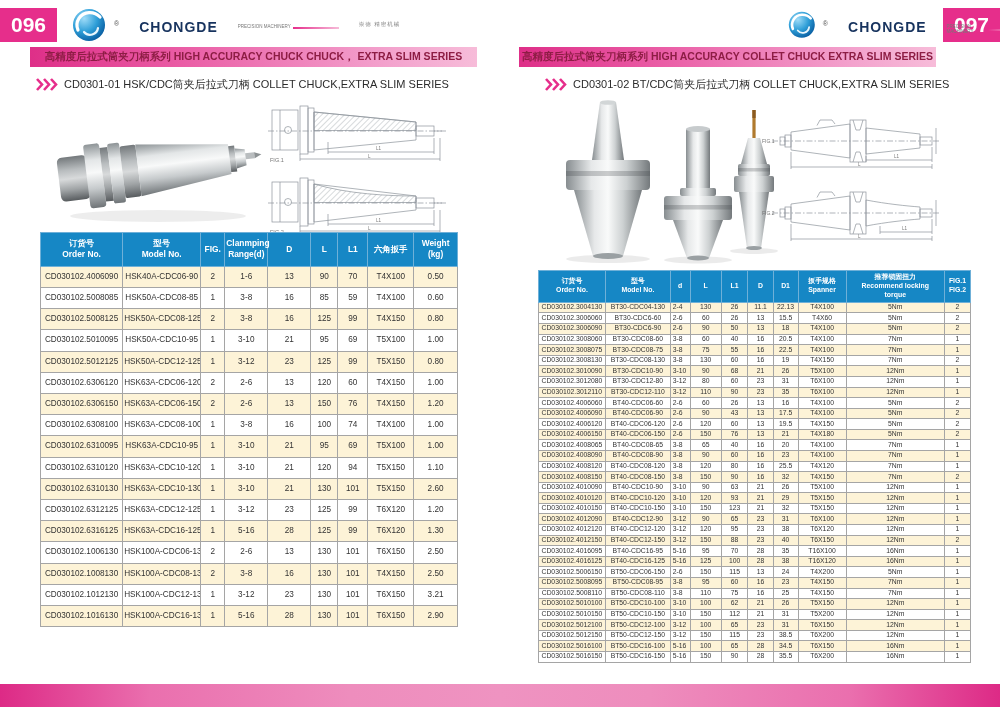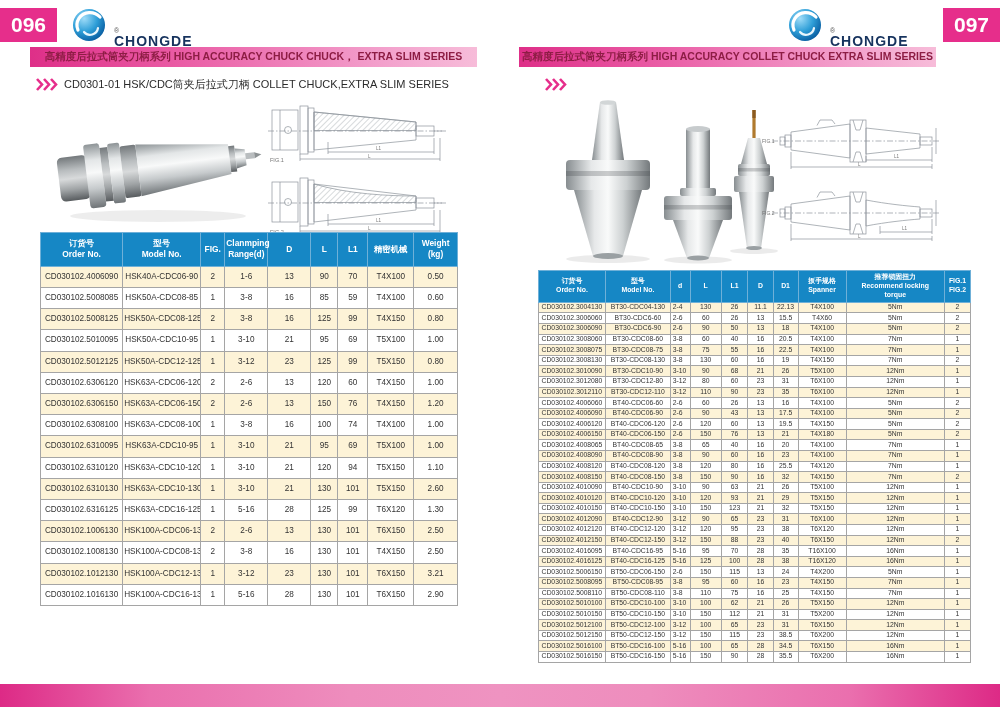--- a/index.html
+++ b/index.html
@@ -7,21 +7,21 @@
         font-family:"Liberation Sans","DejaVu Sans",sans-serif;}
 
   
   .pagenum{position:absolute;top:8px;width:57px;height:34px;background:#e62e8b;
            color:#fff;font-size:21px;font-weight:bold;display:flex;align-items:center;justify-content:center;}
   .pagenum.left{left:0;}
   .pagenum.right{right:0;margin-left:44px;}
 
   
   .logo{position:absolute;top:4px;display:flex;align-items:flex-start;gap:4px;}
-  .logo .txt{display:flex;flex-direction:column;line-height:1;margin-top:23px;}
+  .logo .txt{display:flex;flex-direction:row;line-height:1;margin-top:16px;gap:20px;}
   .logo .brand{font-size:14px;font-weight:bold;color:#17335e;letter-spacing:1px;}
   .logo .tag{font-size:4.5px;color:#777;margin-top:1px;display:flex;align-items:center;gap:2px;}
   .logo .tag .pinkline{display:inline-block;width:46px;height:2px;background:linear-gradient(90deg,#e62e8b,#f6bcd9);}
   .logo .cn{font-size:5.5px;color:#888;margin-top:2px;letter-spacing:1px;}
 
   
   .banner{position:absolute;top:47px;height:20px;background:linear-gradient(90deg,#de2f88 0%,#ea5ea6 35%,#f3a2cd 80%,#f7bcd9 100%);
           color:#8d1d44;font-weight:bold;font-size:10.5px;display:flex;align-items:center;justify-content:center;white-space:nowrap;overflow:hidden;}
   .banner.left{left:30px;width:447px;}
   .banner.right{left:519px;width:417px;}
@@ -219,21 +219,21 @@
       </colgroup>
   <thead>
         <tr>
           <th>订货号<br>Order No.</th>
           <th>型号<br>Model No.</th>
           <th>FIG.</th>
           <th>Clanmping<br>Range(d)</th>
           <th>D</th>
           <th>L</th>
           <th>L1</th>
-          <th>精密机械</th>
+          <th>六角扳手</th>
           <th>Weight<br>(kg)</th>
         </tr>
       </thead>
       <tbody>
         <tr>
           <td>CD030102.4006090</td>
           <td>HSK40A-CDC06-90</td>
           <td>2</td>
           <td>1-6</td>
           <td>13</td>
@@ -344,20 +344,31 @@
         <tr>
           <td>CD030102.6310130</td>
           <td>HSK63A-CDC10-130</td>
           <td>1</td>
           <td>3-10</td>
           <td>21</td>
           <td>130</td>
           <td>101</td>
           <td>T5X150</td>
           <td>2.60</td>
+        </tr>
+        <tr>
+          <td>CD030102.6312125</td>
+          <td>HSK63A-CDC12-125</td>
+          <td>1</td>
+          <td>3-12</td>
+          <td>23</td>
+          <td>125</td>
+          <td>99</td>
+          <td>T6X120</td>
+          <td>1.20</td>
         </tr>
         <tr>
           <td>CD030102.6316125</td>
           <td>HSK63A-CDC16-125</td>
           <td>1</td>
           <td>5-16</td>
           <td>28</td>
           <td>125</td>
           <td>99</td>
           <td>T6X120</td>
@@ -430,20 +441,21 @@
   </div>
 
   <div class="banner right">高精度后拉式筒夹刀柄系列 HIGH ACCURACY COLLET CHUCK EXTRA SLIM SERIES</div>
 
   <div class="subtitle right">
     <svg width="22" height="13" viewBox="0 0 22 13">
       <polyline points="1,1 6,6.5 1,12" fill="none" stroke="#e62e8b" stroke-width="2.6"></polyline>
       <polyline points="8,1 13,6.5 8,12" fill="none" stroke="#e62e8b" stroke-width="2.6"></polyline>
       <polyline points="15,1 20,6.5 15,12" fill="none" stroke="#e62e8b" stroke-width="2.6"></polyline>
     </svg>
+    <span>CD0301-02 BT/CDC筒夹后拉式刀柄  COLLET CHUCK,EXTRA SLIM SERIES</span>
   </div>
 
   <div class="photo" style="left:548px;top:98px;width:230px;height:168px;">
     <svg width="230" height="168" viewBox="0 0 230 168">
       <ellipse cx="60" cy="161" rx="42" ry="4" fill="rgba(0,0,0,0.08)"></ellipse>
       <ellipse cx="150" cy="162" rx="34" ry="3.5" fill="rgba(0,0,0,0.08)"></ellipse>
       <ellipse cx="206" cy="153" rx="24" ry="3" fill="rgba(0,0,0,0.08)"></ellipse>
 
       <polygon points="52,4 68,4 76,62 44,62" fill="url(#mv)"></polygon>
       <ellipse cx="60" cy="4.5" rx="8" ry="2.3" fill="#d2d6d7"></ellipse>

